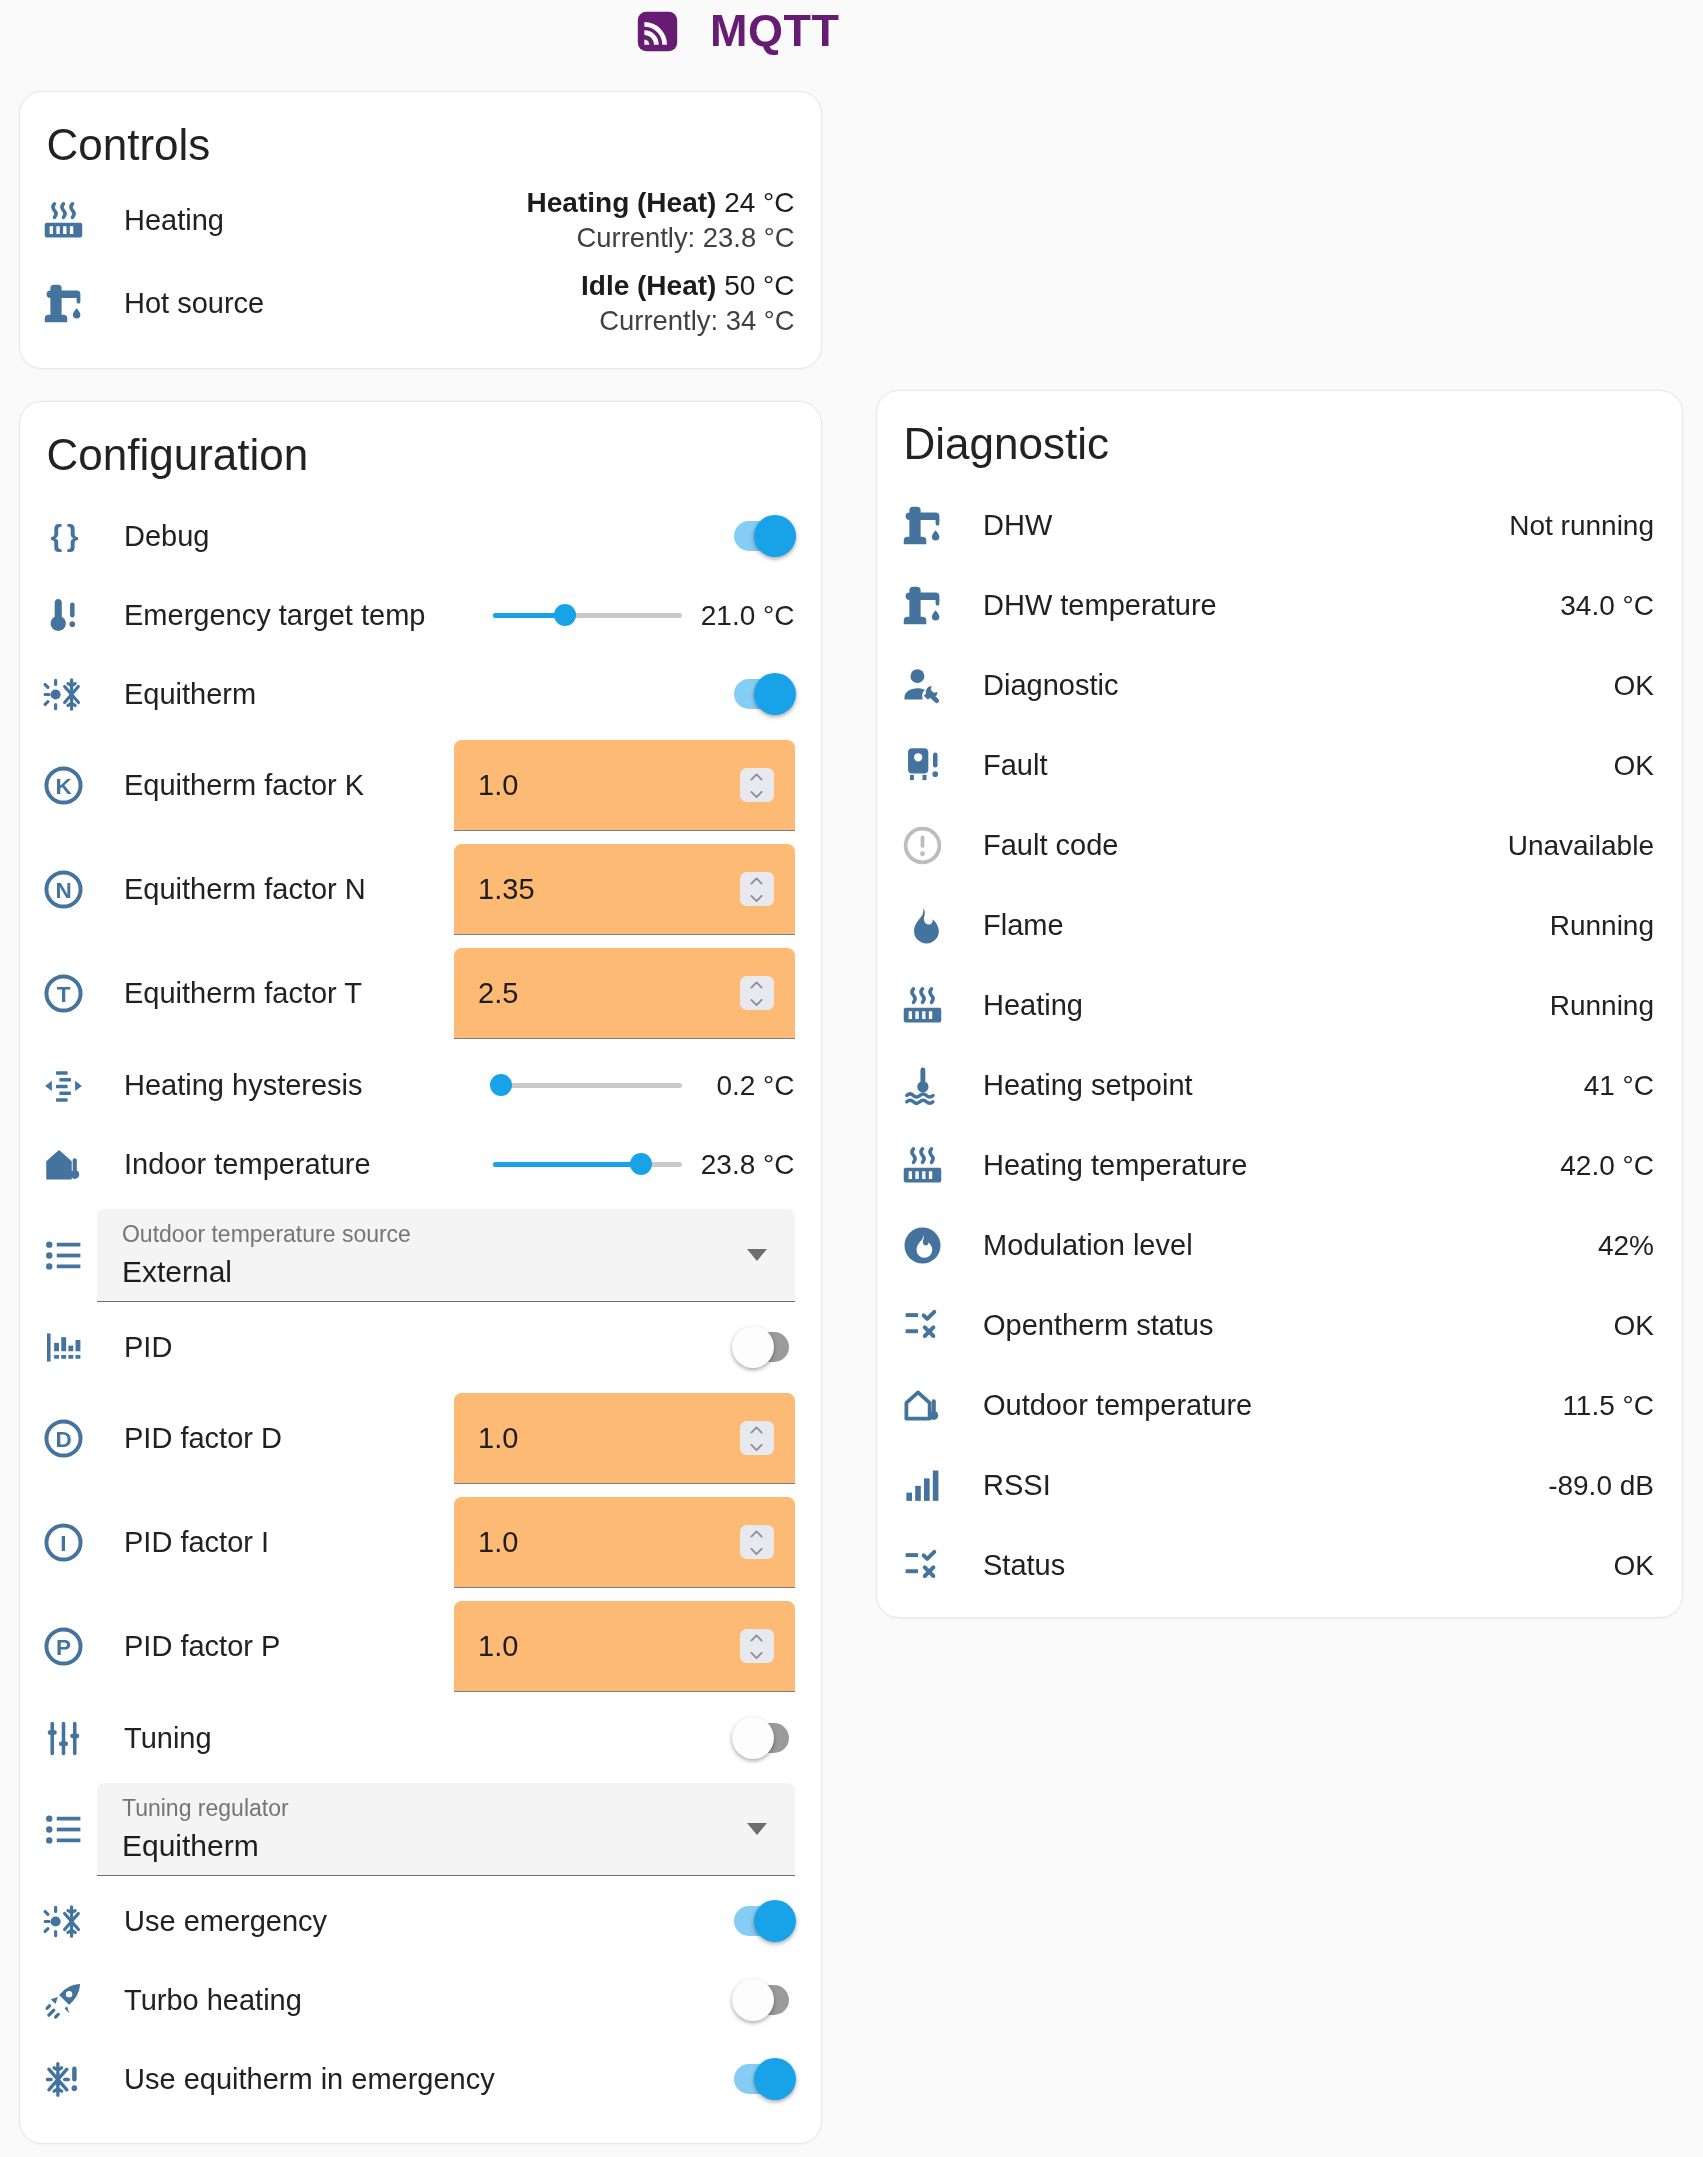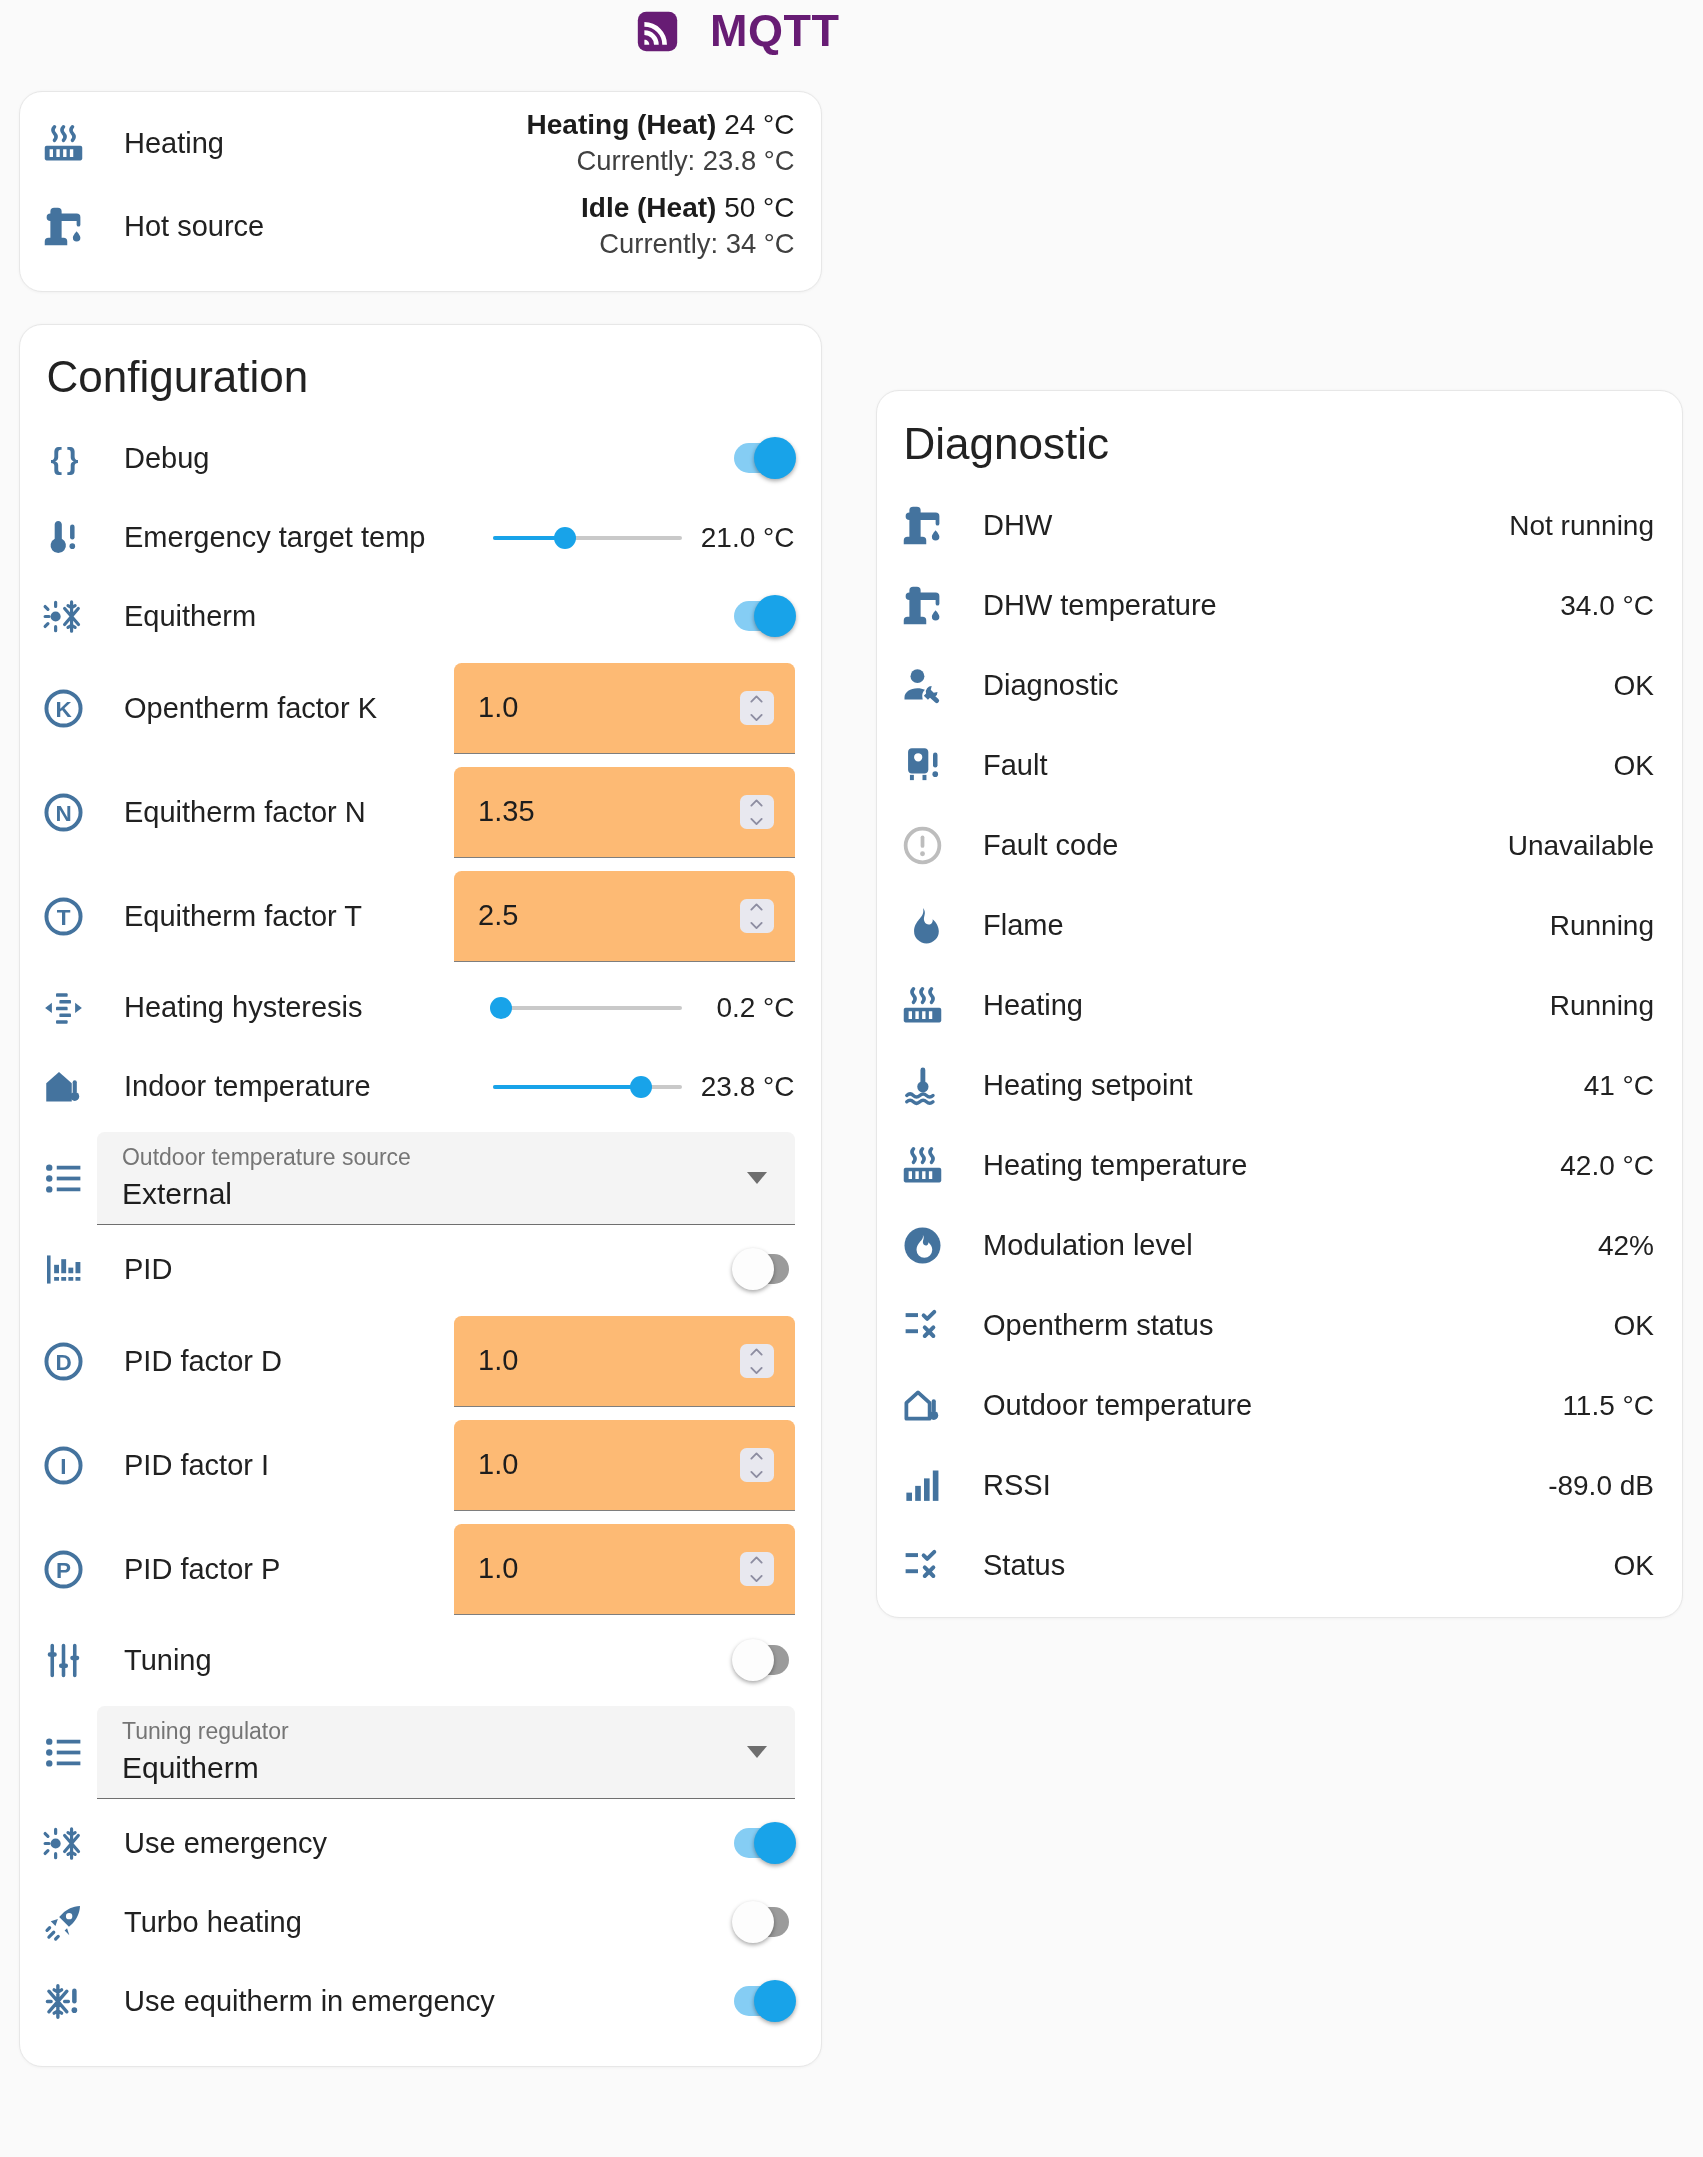--- a/index.html
+++ b/index.html
@@ -86,20 +86,21 @@
         <path d="M5 8.2 A 10.8 10.8 0 0 1 15.8 19"></path>
       </g>
       <path d="M5 16.4c1.5 0 2.6 1.1 2.6 2.6H5z" fill="#ffffff"></path>
     </svg>
   </span>
   <span class="logo-text">MQTT</span>
 </div>
 
 <div class="col-left">
   <section class="card">
+    <h2 class="card-title">Controls</h2>
     <div class="rows">
         <div class="row row-ctl">
           <span class="icon">
             <svg viewBox="0 0 24 24">
               <g fill="none" stroke="#44739e" stroke-width="1.9" stroke-linecap="round">
     <path d="M7.2 10.3c1-1.1 1-2.5 0-3.6s-1-2.5 0-3.6"></path>
                 <path d="M12 10.3c1-1.1 1-2.5 0-3.6s-1-2.5 0-3.6"></path>
     <path d="M16.8 10.3c1-1.1 1-2.5 0-3.6s-1-2.5 0-3.6"></path>
               </g>
     <path fill="#44739e" fill-rule="evenodd" d="M3 13.2h18c.55 0 1 .45 1 1v5.8c0 .55-.45 1-1 1H3c-.55 0-1-.45-1-1v-5.8c0-.55.45-1 1-1zm1.6 1.8v4.2h1.8V15zm3.6 0v4.2H10V15zm3.6 0v4.2h1.8V15zm3.6 0v4.2h1.8V15z"></path>
@@ -170,21 +171,21 @@
         <div class="thumb"></div>
       </div>
         </div>
         <div class="row row-num">
           <span class="icon">
       <svg viewBox="0 0 24 24">
               <circle cx="12" cy="12" r="9.1" fill="none" stroke="#44739e" stroke-width="2.1"></circle>
       <text x="12" y="16.3" text-anchor="middle" font-size="12" font-weight="bold" font-family="'Liberation Sans',sans-serif" fill="#44739e">K</text>
             </svg>
           </span>
-          <div class="lbl">Opentherm factor K</div>
+          <div class="lbl">Equitherm factor K</div>
       <div class="numbox">
         <div class="numval">1.0</div>
         <div class="spin">
           <span><svg width="15" height="9.5" viewBox="0 0 16 10">
                   <path d="M2.5 8l5.5-5.5L13.5 8" fill="none" stroke="#8d8da1" stroke-width="2" stroke-linecap="round" stroke-linejoin="round"></path>
                 </svg></span>
           <span><svg width="15" height="9.5" viewBox="0 0 16 10">
                   <path d="M2.5 2l5.5 5.5L13.5 2" fill="none" stroke="#8d8da1" stroke-width="2" stroke-linecap="round" stroke-linejoin="round"></path>
                 </svg></span>
         </div>

